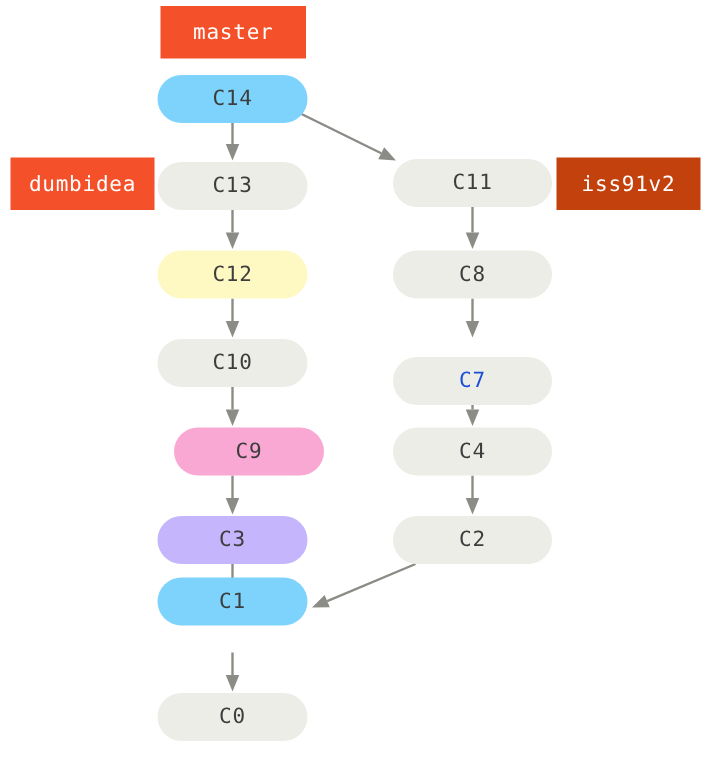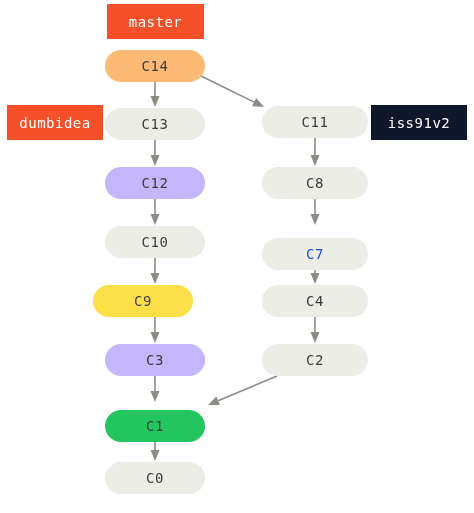--- a/index.html
+++ b/index.html
@@ -109,30 +109,30 @@
       </g>
       <g>
         <line x1="277" y1="376" x2="218.1407534434014" y2="400.73794420494727" stroke="#8c8c86" stroke-width="1.6"></line>
         <polygon points="208,405 216.39718516360708,396.5894541599194 219.8843217231957,404.88643424997514" fill="#8c8c86"></polygon>
       </g>
     </svg>
 
   <div id="labels-layer">
       <div class="branch-label" style="left: 107px; top: 4px; width: 97px; background: rgb(244, 80, 42); color: rgb(255, 255, 255);">master</div>
       <div class="branch-label" style="left: 7px; top: 105px; width: 96px; background: rgb(244, 80, 42); color: rgb(255, 255, 255);">dumbidea</div>
-      <div class="branch-label" style="left: 371px; top: 105px; width: 96px; background: #0f172a; color: rgb(255, 255, 255);">iss91v2</div>
+      <div class="branch-label" style="left: 371px; top: 105px; width: 96px; background: #c2410c; color: rgb(255, 255, 255);">iss91v2</div>
     </div>
   <div id="nodes-layer">
-      <div class="commit-node" style="left: 105px; top: 50px; width: 100px; background: #fdba74; color: rgb(61, 61, 61);">C14</div>
+      <div class="commit-node" style="left: 105px; top: 50px; width: 100px; background: #7dd3fc; color: rgb(61, 61, 61);">C14</div>
       <div class="commit-node" style="left: 105px; top: 108px; width: 100px; background: rgb(237, 237, 231); color: rgb(61, 61, 61);">C13</div>
-      <div class="commit-node" style="left: 105px; top: 167px; width: 100px; background: #c4b5fd; color: rgb(61, 61, 61);">C12</div>
+      <div class="commit-node" style="left: 105px; top: 167px; width: 100px; background: #fef9c3; color: rgb(61, 61, 61);">C12</div>
       <div class="commit-node" style="left: 105px; top: 226px; width: 100px; background: rgb(237, 237, 231); color: rgb(61, 61, 61);">C10</div>
-      <div class="commit-node" style="left: 93px; top: 285px; width: 100px; background: #fde047; color: rgb(61, 61, 61);">C9</div>
+      <div class="commit-node" style="left: 116px; top: 285px; width: 100px; background: #f9a8d4; color: rgb(61, 61, 61);">C9</div>
       <div class="commit-node" style="left: 105px; top: 344px; width: 100px; background: #c4b5fd; color: rgb(61, 61, 61);">C3</div>
-      <div class="commit-node" style="left: 105px; top: 410px; width: 100px; background: #22c55e; color: rgb(61, 61, 61);">C1</div>
+      <div class="commit-node" style="left: 105px; top: 385px; width: 100px; background: #7dd3fc; color: rgb(61, 61, 61);">C1</div>
       <div class="commit-node" style="left: 105px; top: 462px; width: 100px; background: rgb(237, 237, 231); color: rgb(61, 61, 61);">C0</div>
       <div class="commit-node" style="left: 262px; top: 106px; width: 106px; background: rgb(237, 237, 231); color: rgb(61, 61, 61);">C11</div>
       <div class="commit-node" style="left: 262px; top: 167px; width: 106px; background: rgb(237, 237, 231); color: rgb(61, 61, 61); text-align: center;">C8</div>
       <div class="commit-node" style="left: 262px; top: 238px; width: 106px; background: rgb(237, 237, 231); color: #1d4ed8;">C7</div>
       <div class="commit-node" style="left: 262px; top: 285px; width: 106px; background: rgb(237, 237, 231); color: rgb(61, 61, 61);">C4</div>
       <div class="commit-node" style="left: 262px; top: 344px; width: 106px; background: rgb(237, 237, 231); color: rgb(61, 61, 61);">C2</div>
     </div>
 
 </div>
 

